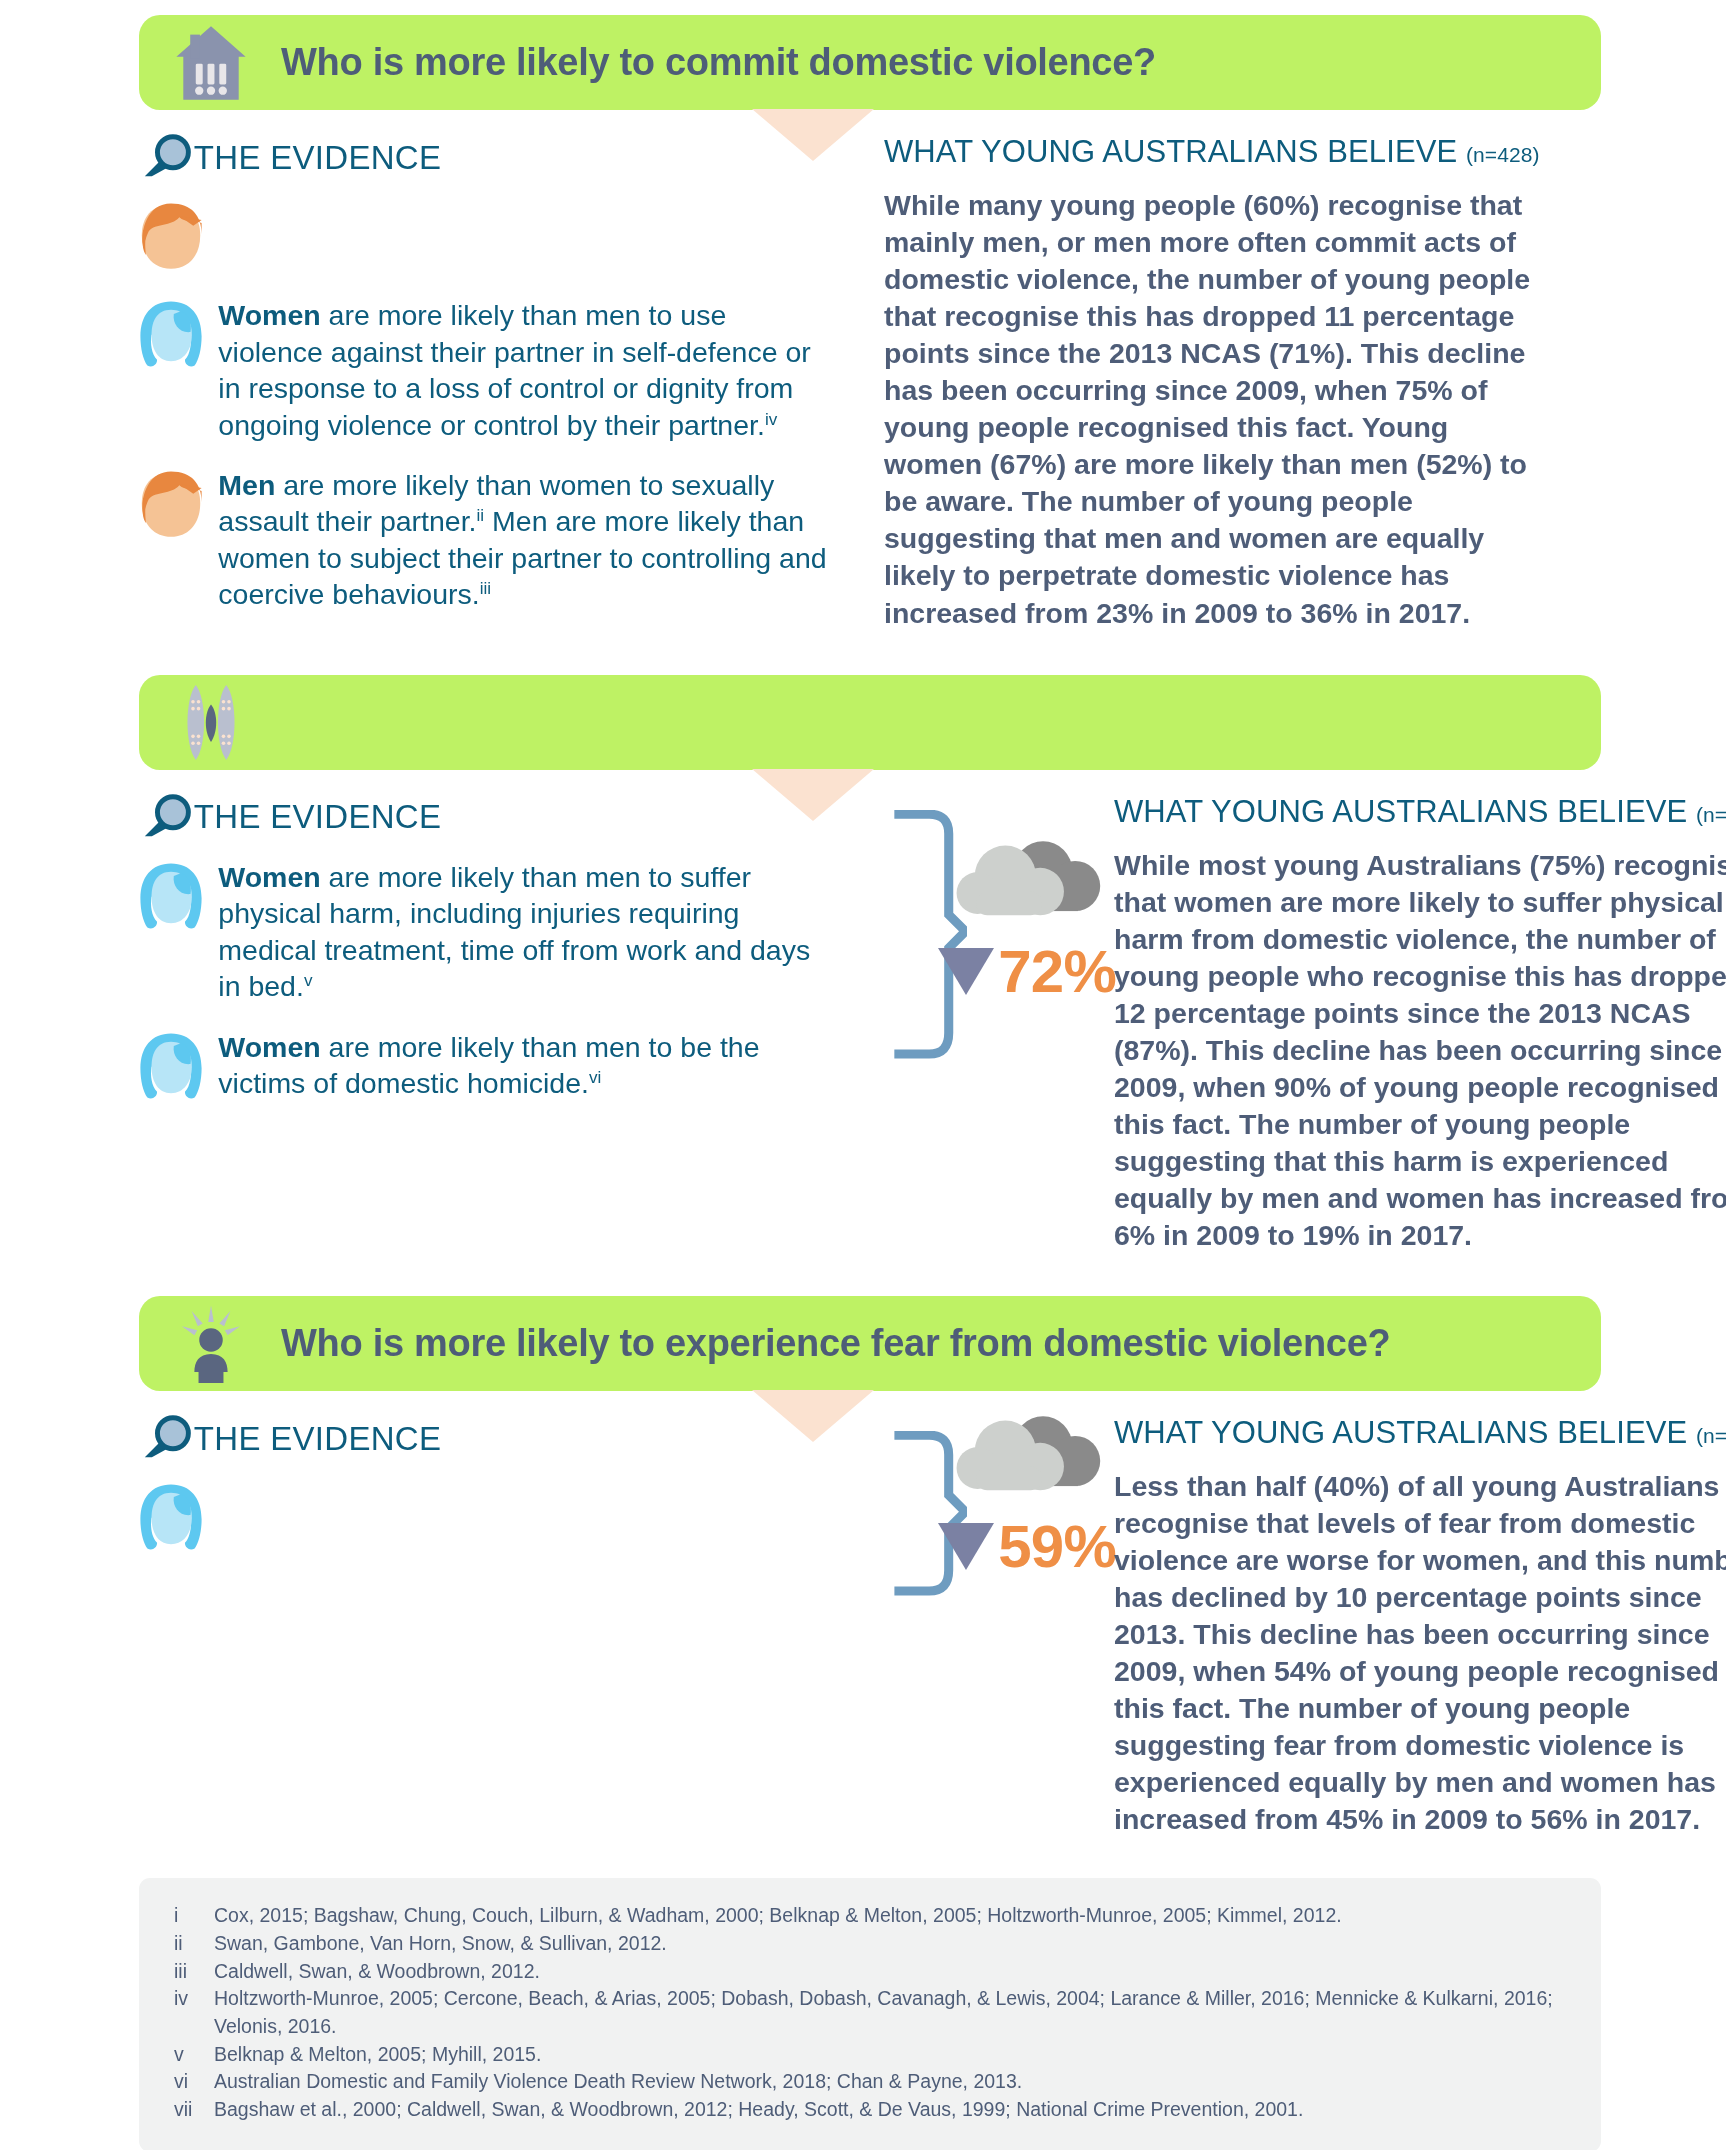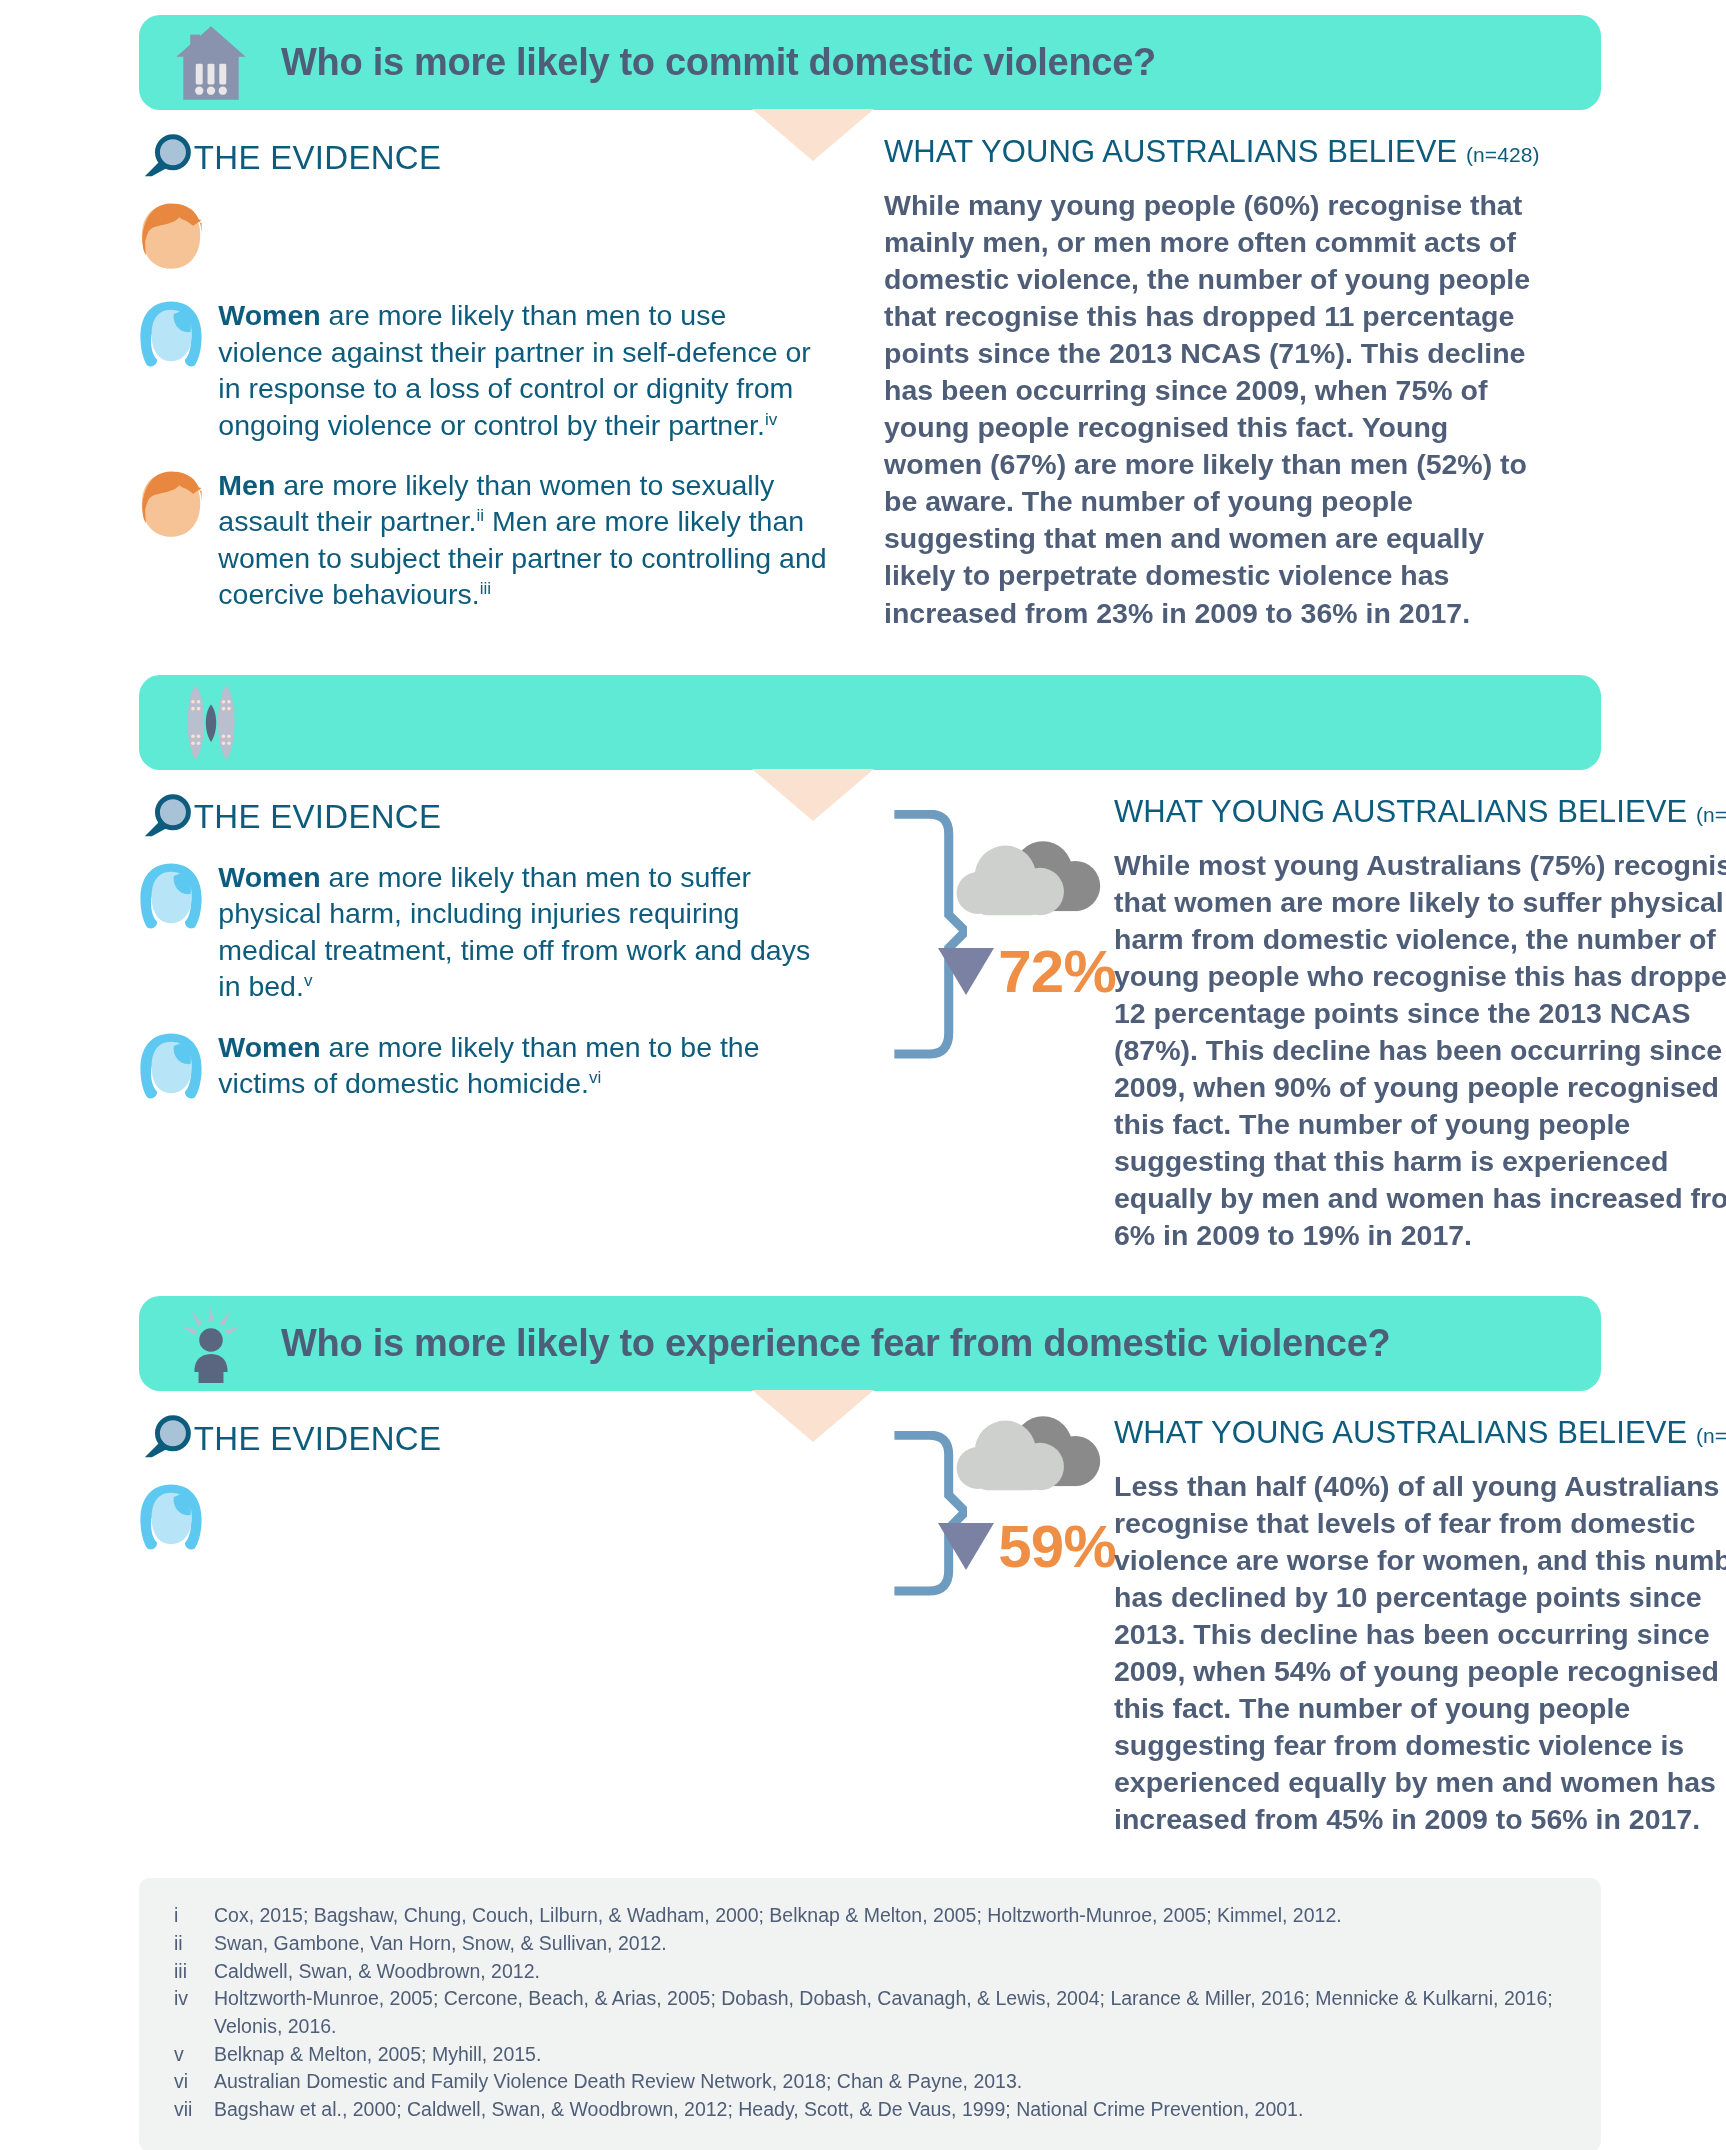--- a/index.html
+++ b/index.html
@@ -22,21 +22,21 @@
     padding: 0 139px;
   }
 
   
   .banner-wrap {
     position: relative;
     width: 1462px;
     margin: 0 auto;
   }
   .banner {
-    background: #5eead4;
+    background: #bef264;
     border-radius: 21px;
     height: 95px;
     display: flex;
     align-items: center;
     padding-left: 33px;
     box-sizing: border-box;
   }
   .banner-arrow {
     position: absolute;
     left: 613px;

